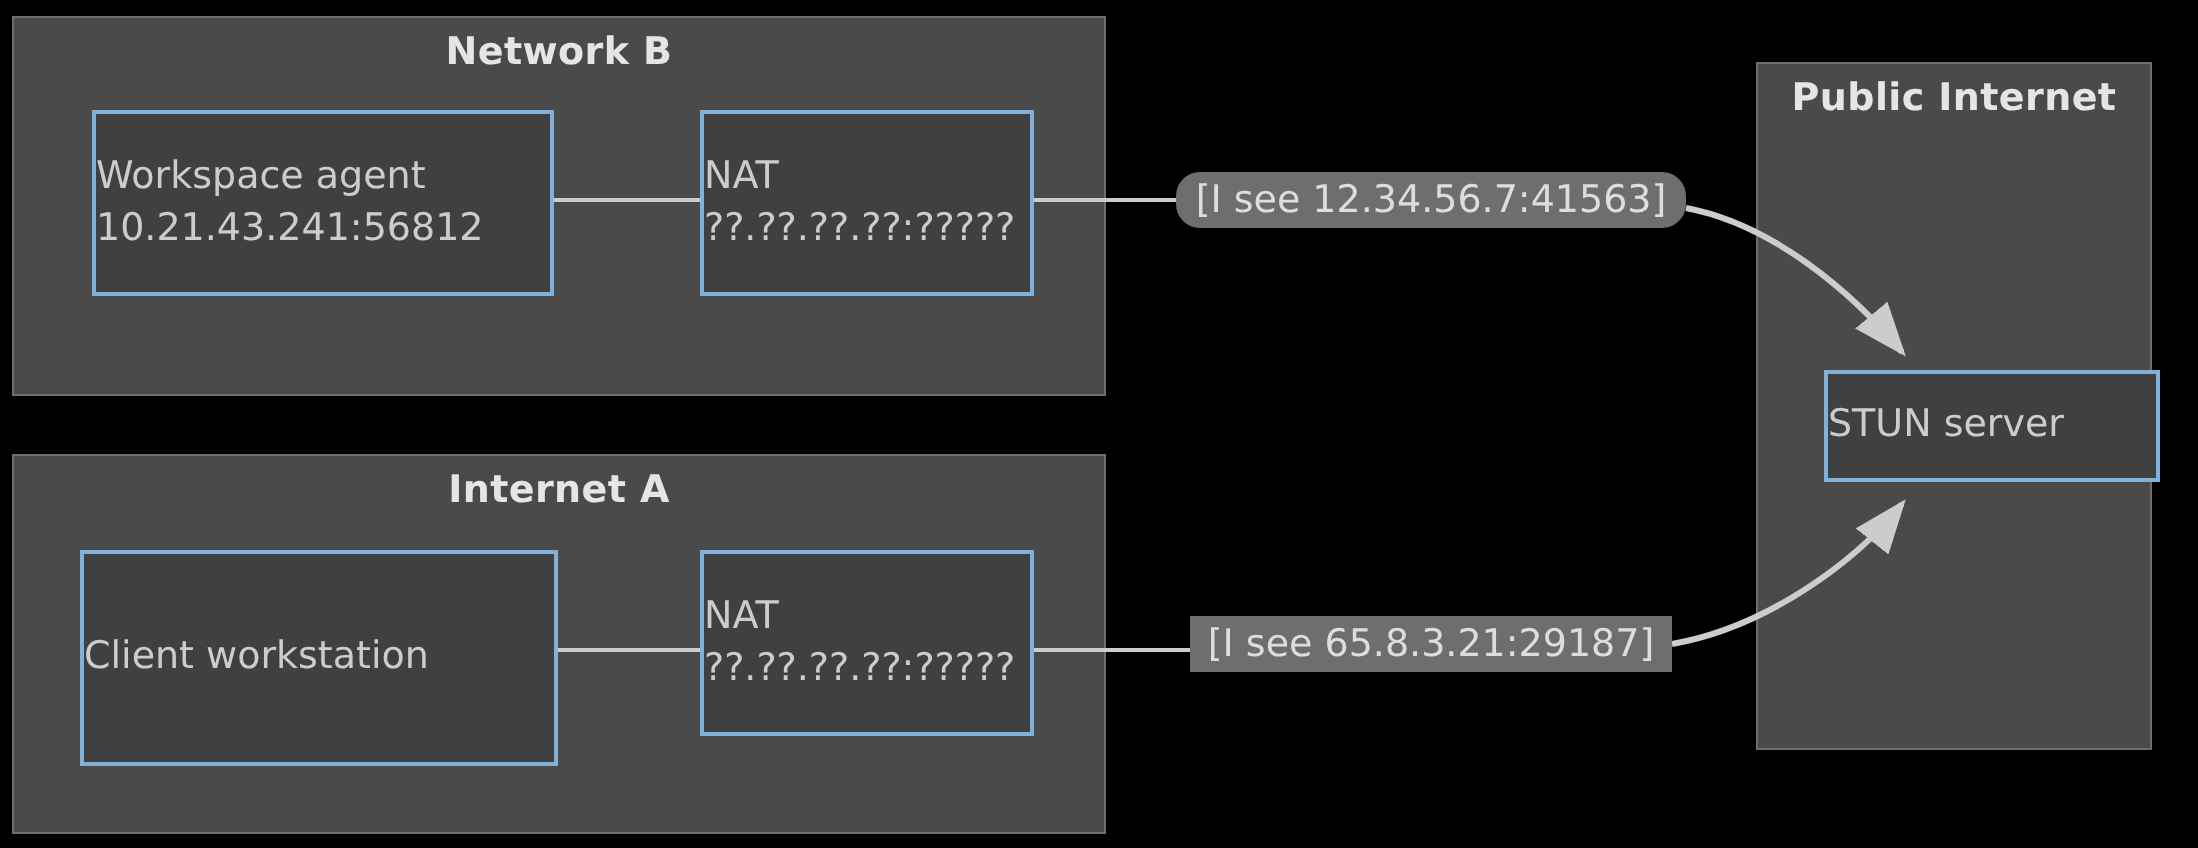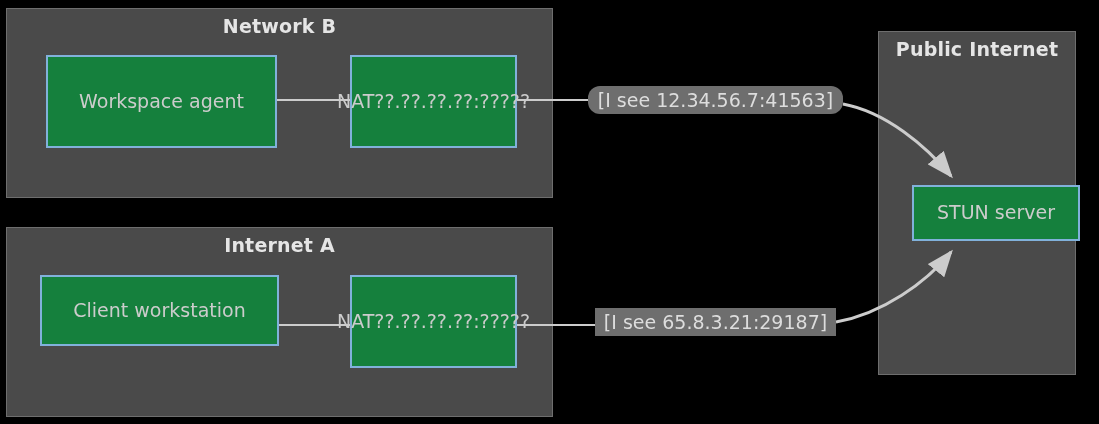--- a/index.html
+++ b/index.html
@@ -27,26 +27,26 @@
     left: 0;
     right: 0;
     text-align: center;
     color: #e5e5e5;
     font-size: 19px;
     font-weight: 600;
     letter-spacing: 0.2px;
   }
   .node {
     position: absolute;
-    background: #15803d;
+    background: #404040;
     border: 2px solid #81b1db;
     box-sizing: border-box;
     display: flex;
-    flex-direction: row;
-    align-items: center;
+    flex-direction: column;
+    align-items: flex-start;
     justify-content: center;
     color: #cccccc;
     font-size: 19px;
     line-height: 1.32;
     text-align: center;
     white-space: nowrap;
   }
   .node-line { display: block; }
   .edge-line {
     position: absolute;
@@ -84,36 +84,37 @@
   <div class="subgraph" style="left:6px; top:8px; width:547px; height:190px;">
     <div class="subgraph-title">Network B</div>
   </div>
 
   <div class="edge-line" style="left:273px; top:99px; width:80px;"></div>
 
   <div class="edge-line" style="left:514px; top:99px; width:76px;"></div>
 
   <div class="node" style="left:46px; top:55px; width:231px; height:93px;">
     <span class="node-line">Workspace agent</span>
+    <span class="node-line">10.21.43.241:56812</span>
   </div>
 
   <div class="node" style="left:350px; top:55px; width:167px; height:93px;">
     <span class="node-line">NAT</span>
     <span class="node-line">??.??.??.??:?????</span>
   </div>
 
   <div class="subgraph" style="left:6px; top:227px; width:547px; height:190px;">
     <div class="subgraph-title">Internet A</div>
   </div>
 
   <div class="edge-line" style="left:276px; top:324px; width:77px;"></div>
 
   <div class="edge-line" style="left:514px; top:324px; width:83px;"></div>
 
-  <div class="node" style="left:40px; top:275px; width:239px; height:71px;">
+  <div class="node" style="left:40px; top:275px; width:239px; height:108px;">
     <span class="node-line">Client workstation</span>
   </div>
 
   <div class="node" style="left:350px; top:275px; width:167px; height:93px;">
     <span class="node-line">NAT</span>
     <span class="node-line">??.??.??.??:?????</span>
   </div>
 
   <div class="subgraph" style="left:878px; top:31px; width:198px; height:344px;">
     <div class="subgraph-title">Public Internet</div>

